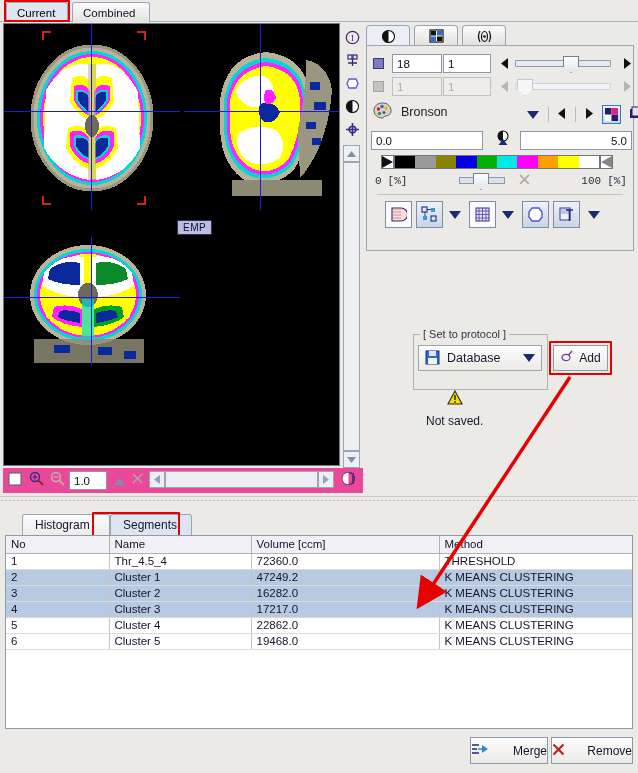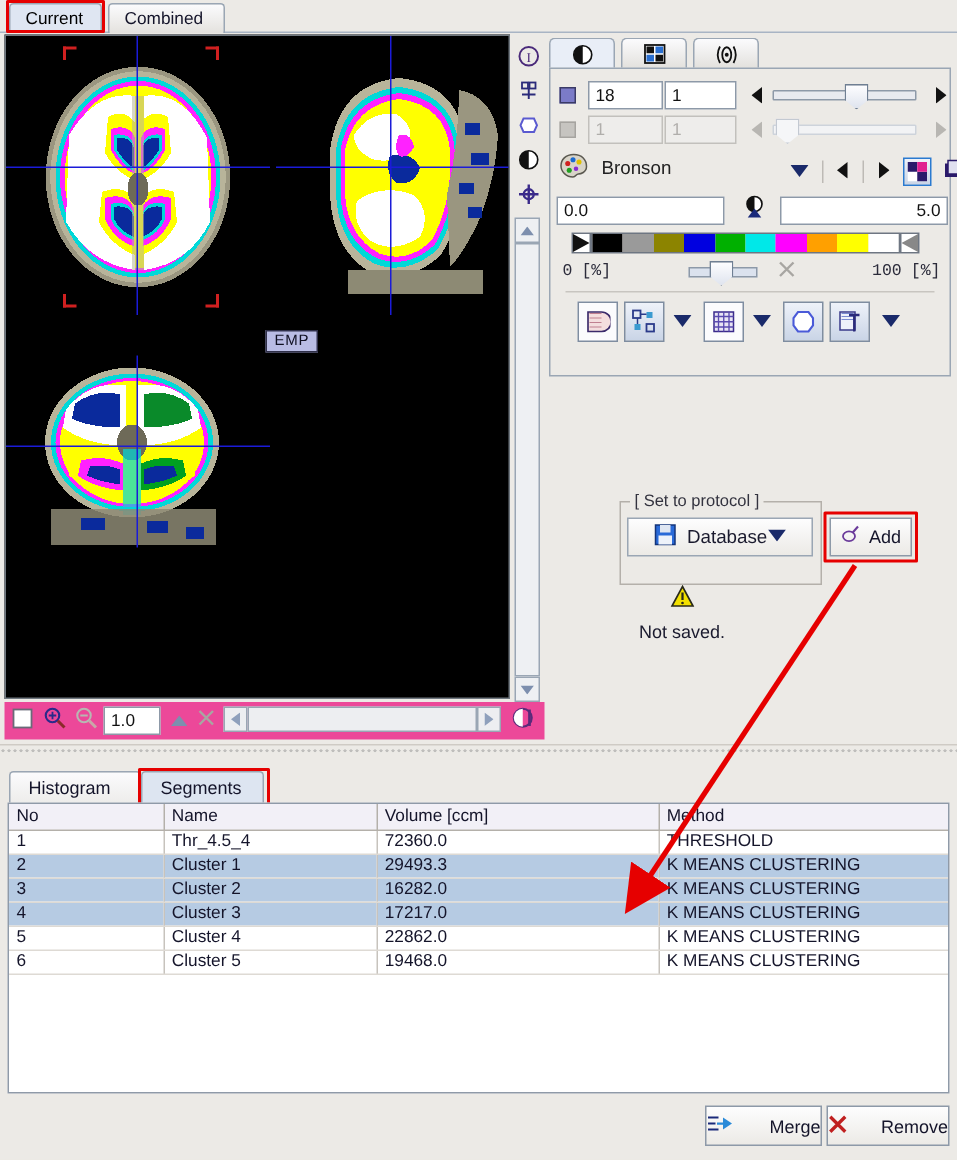--- a/index.html
+++ b/index.html
@@ -140,21 +140,21 @@
   .group {
     position: absolute; border: 1px solid #b4b0aa;
   }
   .grouptitle {
     position: absolute; top: -7px; left: 6px; background: #eceae6;
     padding: 0 3px; font-size: 11px; color: #33333f;
   }
   .combo {
     position: absolute; height: 26px; border: 1px solid #9aa6b4;
     background: linear-gradient(#fdfdfe,#eceae6);
-    display: flex; align-items: center; padding: 0 17px;
+    display: flex; align-items: center; padding: 0 6px;
   }
   .btn {
     position: absolute; border: 1px solid #8d99a8;
     background: linear-gradient(#fdfdfe,#eceae6);
     display: flex; align-items: center; justify-content: center; gap: 6px;
     font-size: 12px; color: #14142a;
   }
   .notsaved { position: absolute; display: flex; align-items: center; gap: 6px; font-size: 12px; flex-direction: column; }
 
   
@@ -174,21 +174,21 @@
   .dotrow { position:absolute; left: 0; top: 2px; width: 638px; height: 3px;
     background-image: radial-gradient(#9a9a9a 40%, transparent 41%);
     background-size: 4px 3px; opacity: .55; }
 
   
   .btabs { position: absolute; left: 4px; top: 514px; height: 22px; }
   .btab {
     position: absolute; top: 0; height: 35px; padding: 2px 12px 0 12px;
     border: 1px solid #9aa6b4; border-bottom: none; border-radius: 3px 3px 0 0;
     background: linear-gradient(#fbfbfd,#e4e2de);
-    font-size: 12px; color: #14142a; line-height: 16px; white-space: nowrap;
+    font-size: 12px; color: #14142a; line-height: 16px; white-space: nowrap; margin-left: 16px;
   }
   .btab.sel { background: #dde5f1; }
   .tablewrap {
     position: absolute; left: 5px; top: 535px; width: 628px; height: 194px;
     background: #fff; border: 1px solid #8f9aa8;
   }
   table.segtbl { border-collapse: collapse; width: 100%; table-layout: fixed; }
   table.segtbl th {
     background: #f2f0f7; border-right: 1px solid #b4b0aa; border-bottom: 1px solid #b4b0aa;
     font-weight: normal; text-align: left; font-size: 11.5px; color: #14142a;
@@ -722,21 +722,21 @@
       <tbody id="segrows">
           <tr>
             <td>1</td>
             <td>Thr_4.5_4</td>
             <td>72360.0</td>
             <td style="border-right: none;">THRESHOLD</td>
           </tr>
           <tr class="sel">
             <td>2</td>
             <td>Cluster 1</td>
-            <td>29493.3</td>
+            <td>47249.2</td>
             <td style="border-right: none;">K MEANS CLUSTERING</td>
           </tr>
           <tr class="sel">
             <td>3</td>
             <td>Cluster 2</td>
             <td>16282.0</td>
             <td style="border-right: none;">K MEANS CLUSTERING</td>
           </tr>
           <tr class="sel">
             <td>4</td>

